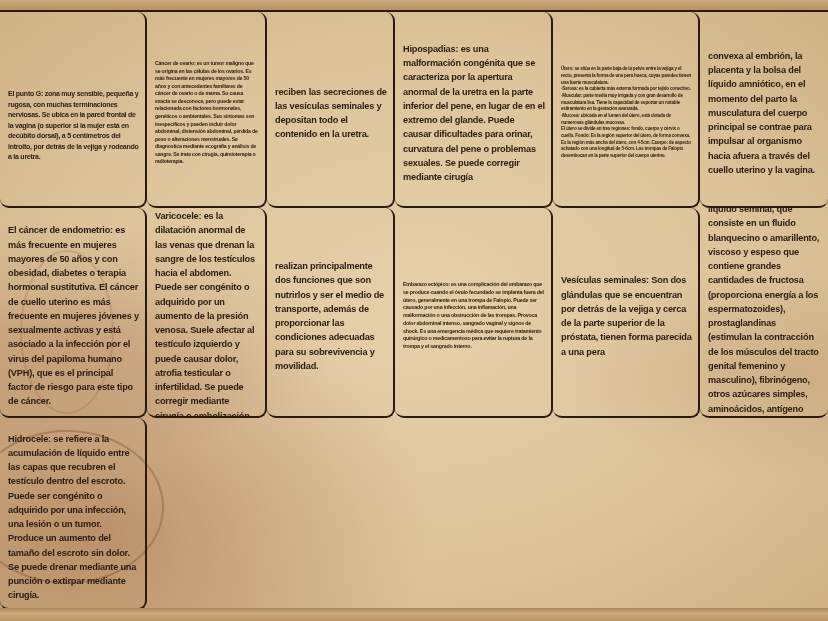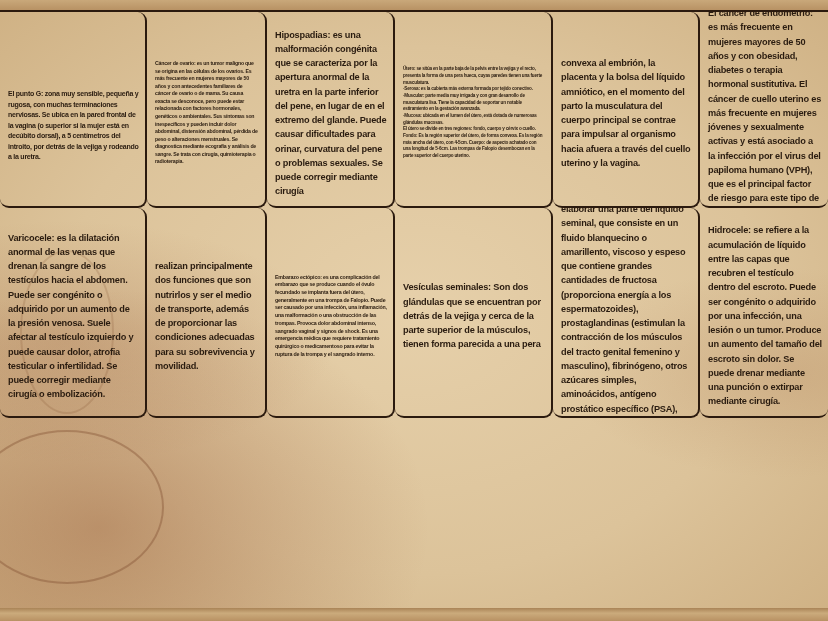--- a/index.html
+++ b/index.html
@@ -56,31 +56,32 @@
 
 <div class="top-strip"></div>
 
 <div class="sketch" style="left:-30px;top:430px;width:190px;height:150px;"></div>
 <div class="sketch" style="left:20px;top:250px;width:90px;height:160px;border-color:rgba(120,70,40,0.18);"></div>
 
 <div class="grid">
 
   <div class="cell fs-s" style="padding-top:38px;">El punto G: zona muy sensible, pequeña y rugosa, con muchas terminaciones nerviosas. Se ubica en la pared frontal de la vagina (o superior si la mujer está en decúbito dorsal), a 5 centímetros del introito, por detrás de la vejiga y rodeando a la uretra.</div>
   <div class="cell fs-xs">Cáncer de ovario: es un tumor maligno que se origina en las células de los ovarios. Es más frecuente en mujeres mayores de 50 años y con antecedentes familiares de cáncer de ovario o de mama. Su causa exacta se desconoce, pero puede estar relacionada con factores hormonales, genéticos o ambientales. Sus síntomas son inespecíficos y pueden incluir dolor abdominal, distensión abdominal, pérdida de peso o alteraciones menstruales. Se diagnostica mediante ecografía y análisis de sangre. Se trata con cirugía, quimioterapia o radioterapia.</div>
+  <div class="cell fs-m">reciben las secreciones de las vesículas seminales y depositan todo el contenido en la uretra.</div>
   <div class="cell fs-m">Hipospadias: es una malformación congénita que se caracteriza por la apertura anormal de la uretra en la parte inferior del pene, en lugar de en el extremo del glande. Puede causar dificultades para orinar, curvatura del pene o problemas sexuales. Se puede corregir mediante cirugía</div>
 
   <div class="cell fs-xs" style="font-size:4.6px;line-height:1.45;">Útero: se sitúa en la parte baja de la pelvis entre la vejiga y el recto, presenta la forma de una pera hueca, cuyas paredes tienen una fuerte musculatura.
 -Serosa: es la cubierta más externa formada por tejido conectivo.
 -Muscular: parte media muy irrigada y con gran desarrollo de musculatura lisa. Tiene la capacidad de soportar un notable estiramiento en la gestación avanzada.
 -Mucosa: ubicada en el lumen del útero, está dotada de numerosas glándulas mucosas.
 El útero se divide en tres regiones: fondo, cuerpo y cérvix o cuello. Fondo: Es la región superior del útero, de forma convexa. Es la región más ancha del útero, con 4-5cm. Cuerpo: de aspecto achatado con una longitud de 5-6cm. Las trompas de Falopio desembocan en la parte superior del cuerpo uterino.</div>
   <div class="cell fs-m">convexa al embrión, la placenta y la bolsa del líquido amniótico, en el momento del parto la musculatura del cuerpo principal se contrae para impulsar al organismo hacia afuera a través del cuello uterino y la vagina.</div>
   <div class="cell fs-m">El cáncer de endometrio: es más frecuente en mujeres mayores de 50 años y con obesidad, diabetes o terapia hormonal sustitutiva. El cáncer de cuello uterino es más frecuente en mujeres jóvenes y sexualmente activas y está asociado a la infección por el virus del papiloma humano (VPH), que es el principal factor de riesgo para este tipo de cáncer.</div>
   <div class="cell fs-m">Varicocele: es la dilatación anormal de las venas que drenan la sangre de los testículos hacia el abdomen. Puede ser congénito o adquirido por un aumento de la presión venosa. Suele afectar al testículo izquierdo y puede causar dolor, atrofia testicular o infertilidad. Se puede corregir mediante cirugía o embolización.</div>
   <div class="cell fs-m">realizan principalmente dos funciones que son nutrirlos y ser el medio de transporte, además de proporcionar las condiciones adecuadas para su sobrevivencia y movilidad.</div>
 
   <div class="cell fs-xs" style="font-size:5.3px;">Embarazo ectópico: es una complicación del embarazo que se produce cuando el óvulo fecundado se implanta fuera del útero, generalmente en una trompa de Falopio. Puede ser causado por una infección, una inflamación, una malformación o una obstrucción de las trompas. Provoca dolor abdominal intenso, sangrado vaginal y signos de shock. Es una emergencia médica que requiere tratamiento quirúrgico o medicamentoso para evitar la ruptura de la trompa y el sangrado interno.</div>
-  <div class="cell fs-m">Vesículas seminales: Son dos glándulas que se encuentran por detrás de la vejiga y cerca de la parte superior de la músculos, tienen forma parecida a una pera</div>
+  <div class="cell fs-m">Vesículas seminales: Son dos glándulas que se encuentran por detrás de la vejiga y cerca de la parte superior de la próstata, tienen forma parecida a una pera</div>
   <div class="cell fs-m">elaborar una parte del líquido seminal, que consiste en un fluido blanquecino o amarillento, viscoso y espeso que contiene grandes cantidades de fructosa (proporciona energía a los espermatozoides), prostaglandinas (estimulan la contracción de los músculos del tracto genital femenino y masculino), fibrinógeno, otros azúcares simples, aminoácidos, antígeno prostático específico (PSA), etc.</div>
   <div class="cell fs-m">Hidrocele: se refiere a la acumulación de líquido entre las capas que recubren el testículo dentro del escroto. Puede ser congénito o adquirido por una infección, una lesión o un tumor. Produce un aumento del tamaño del escroto sin dolor. Se puede drenar mediante una punción o extirpar mediante cirugía.</div>
 </div>
 
 <div class="bottom-strip"></div>
 
 </body></html>

